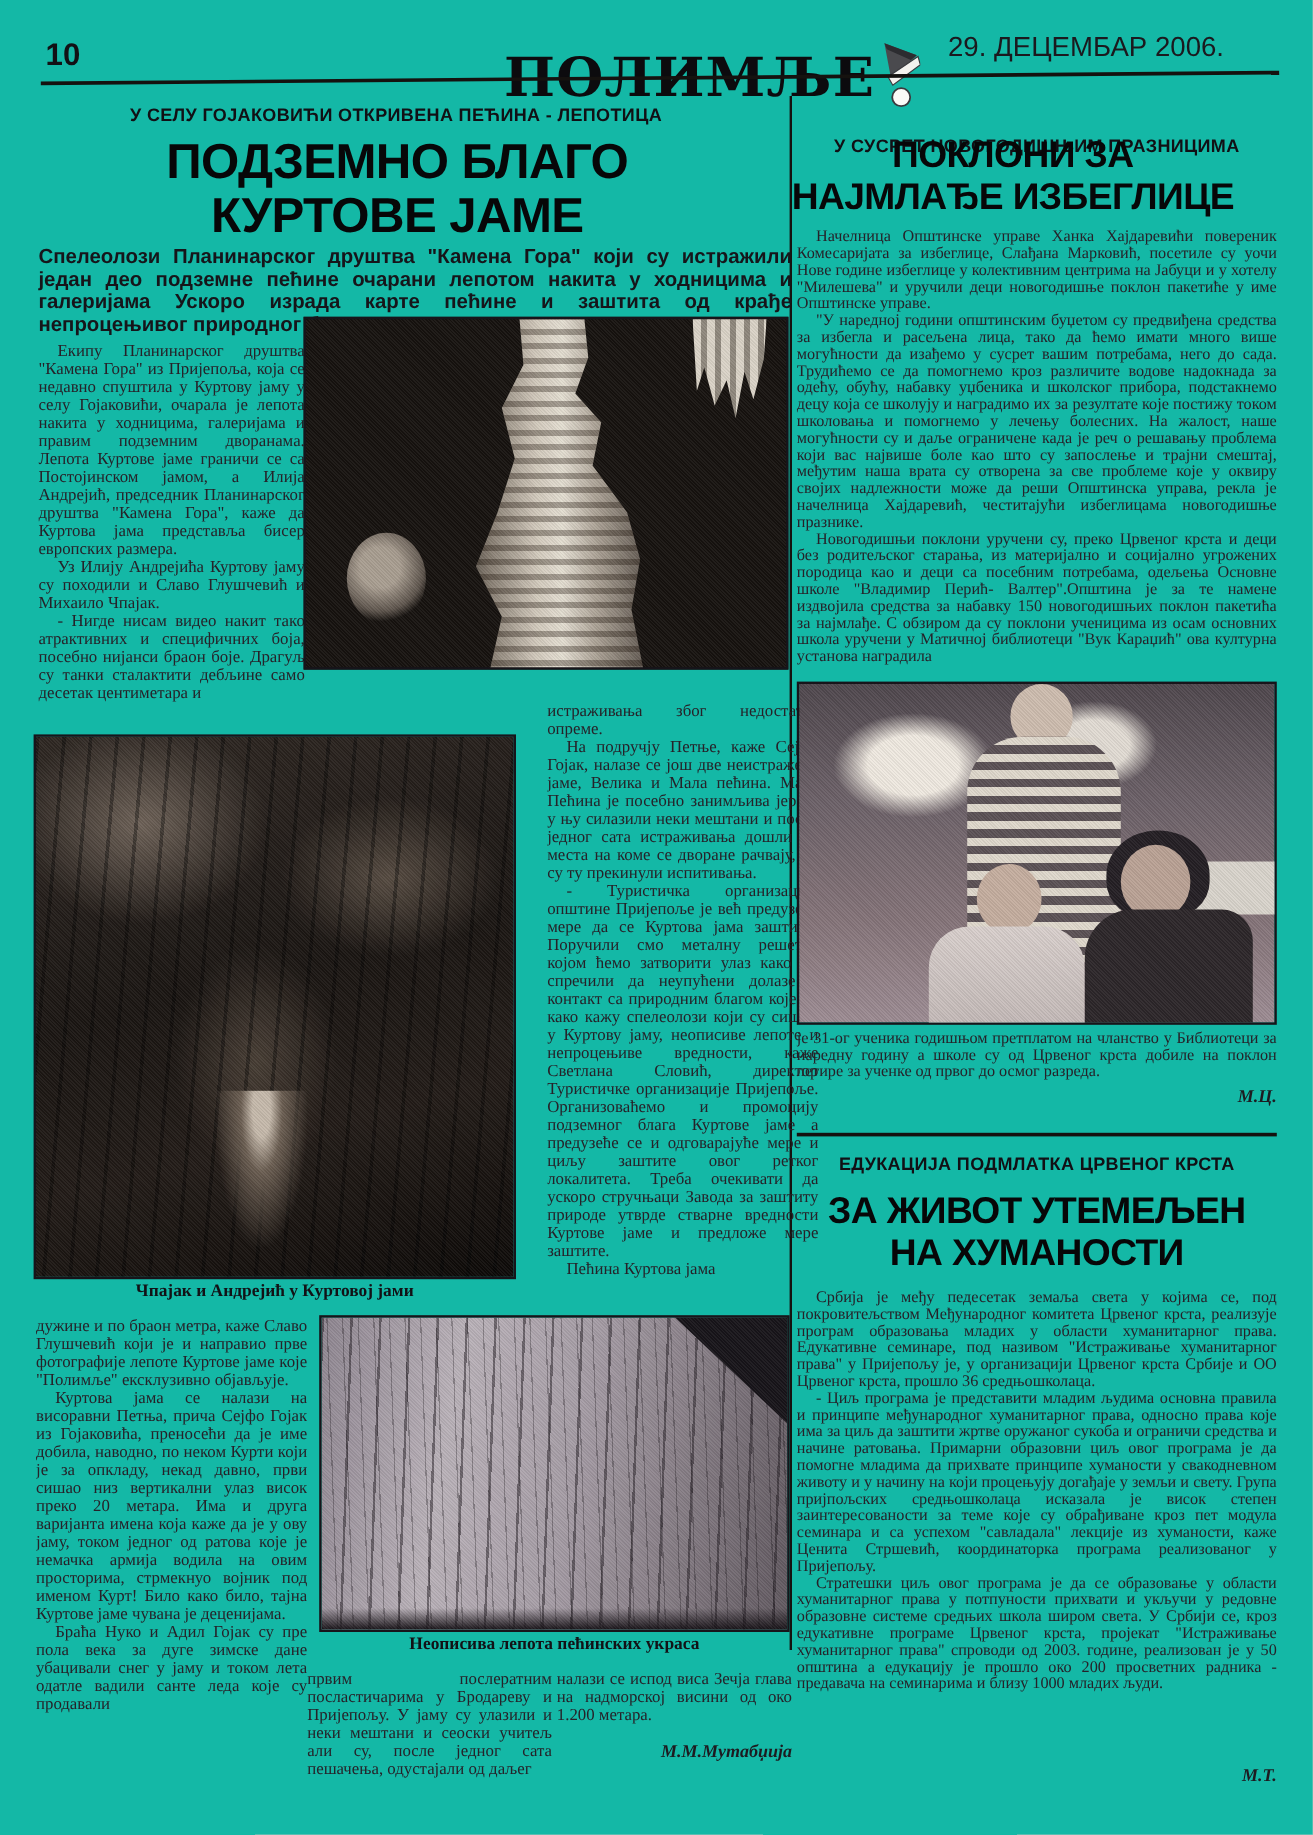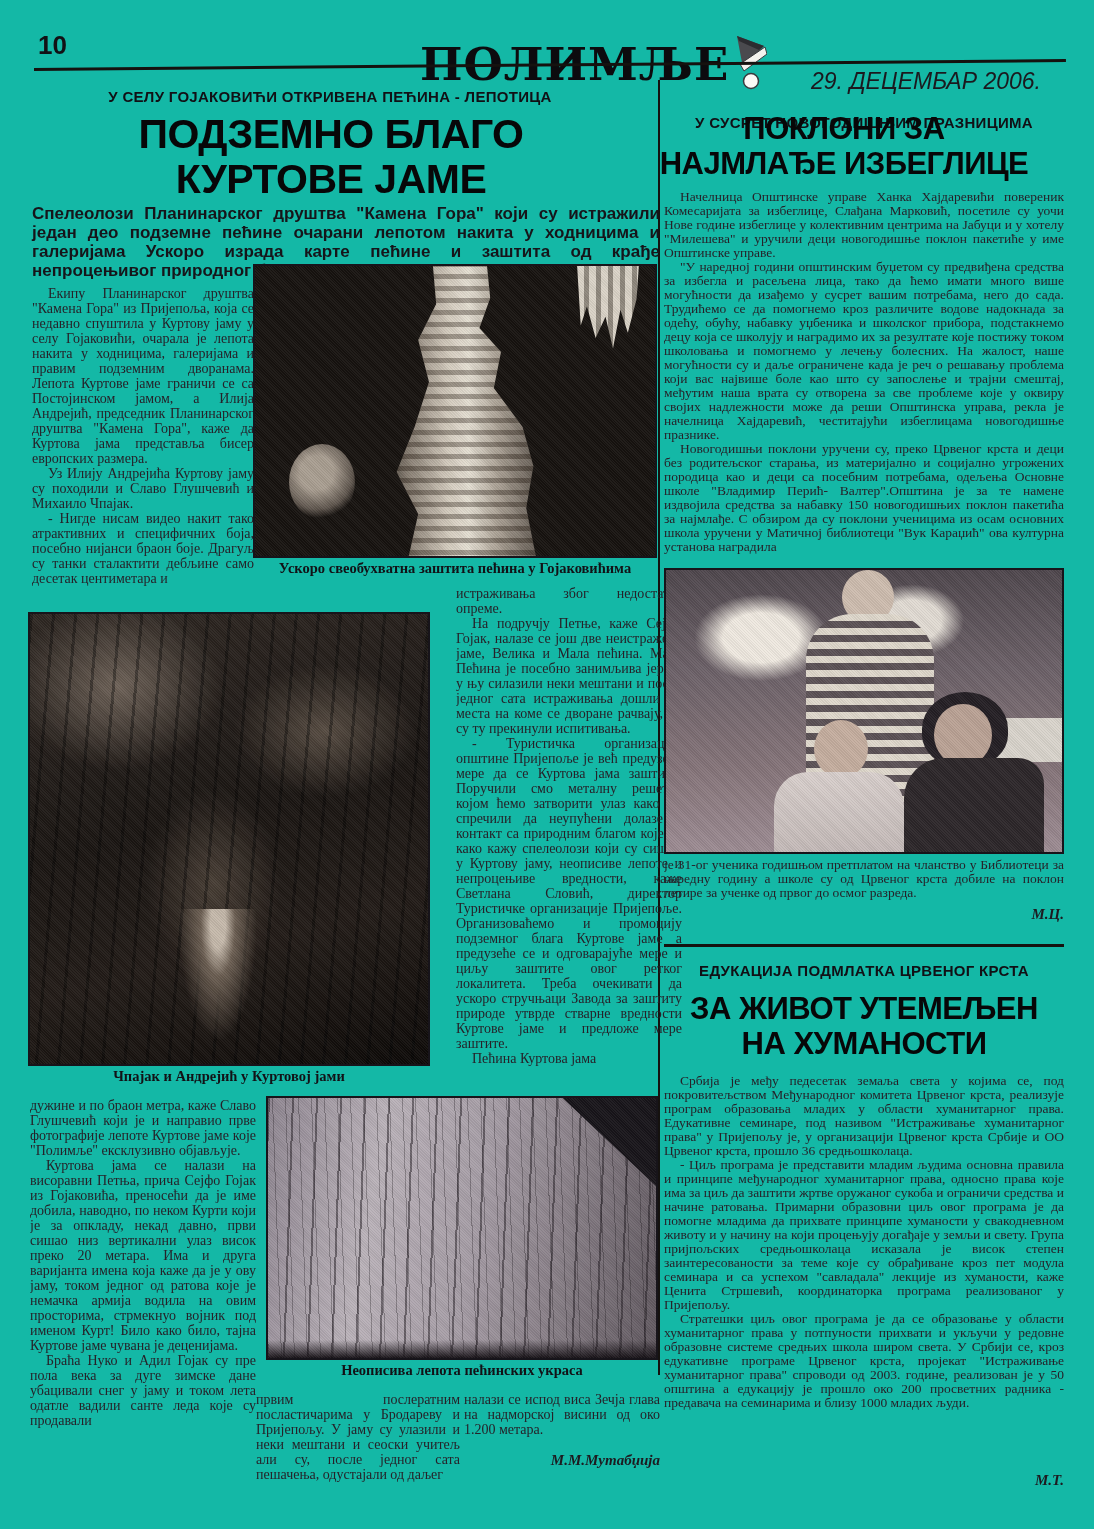--- a/index.html
+++ b/index.html
@@ -1,20 +1,20 @@
 <!DOCTYPE html>
 <html><head>
 <meta charset="utf-8">
 <style>
   html,body{margin:0;padding:0;background:#cfccc7;}
   .page{position:relative;width:1094px;height:1529px;margin:0 auto;background:#14b8a6;overflow:hidden;color:#262229;}
   .abs{position:absolute;}
   .pagenum{font-family:"Liberation Sans",sans-serif;font-weight:bold;font-size:26px;color:#121115;}
   .masthead{font-family:"DejaVu Serif",serif;font-weight:bold;font-size:45px;letter-spacing:1px;color:#0c0b0e;display:flex;align-items:flex-start;margin-top:28px;}
-  .issue-date{font-family:"Liberation Sans",sans-serif;font-style:italic;font-size:23px;color:#1b191e;text-align:center;margin-top:42px;}
+  .issue-date{font-family:"Liberation Sans",sans-serif;font-size:23px;color:#1b191e;text-align:left;}
   .rule{position:absolute;background:#15120f;}
   .kicker{font-family:"Liberation Sans",sans-serif;font-weight:bold;font-size:15px;text-align:center;color:#111015;letter-spacing:.3px;}
   .headline{font-family:"Liberation Sans",sans-serif;font-weight:bold;text-align:center;white-space:pre-line;color:#070708;letter-spacing:-.5px;}
   .h1{font-size:41px;line-height:1.1;}
   .h2{font-size:31px;line-height:1.12;}
   .lead{font-family:"Liberation Sans",sans-serif;font-weight:bold;font-size:17px;line-height:19px;text-align:justify;color:#16151a;}
   .body-col{font-family:"Liberation Serif",serif;text-align:justify;overflow:hidden;}
   .narrow{font-size:14px;line-height:15px;}
   .wide{font-size:13.5px;line-height:14px;}
   .body-col p{margin:0;text-indent:16px;}
@@ -99,21 +99,20 @@
       <p>Уз Илију Андрејића Куртову јаму су походили и Славо Глушчевић и Михаило Чпајак.</p>
       <p>- Нигде нисам видео накит тако атрактивних и специфичних боја, посебно нијанси браон боје. Драгуљ су танки сталактити дебљине само десетак центиметара и</p>
     </div>
 
   <div class="photo photo1" style="left:253px;top:264px;width:400px;height:290px;">
     <div class="p1-col"></div>
     <div class="p1-ice"></div>
     <div class="p1-blob"></div>
     <div class="halftone"></div>
   </div>
-  <div class="abs caption" style="left:253px;top:560px;width:404px;">Ускоро свеобухватна заштита пећина у Гојаковићима</div>
 
   <div class="abs body-col narrow cont" style="left:456px;top:586px;width:226px;height:512px;">
       <p>истраживања због недостатка опреме.</p>
       <p>На подручју Петње, каже Сејфо Гојак, налазе се још две неистражене јаме, Велика и Мала пећина. Мала Пећина је посебно занимљива јер су у њу силазили неки мештани и после једног сата истраживања дошли до места на коме се дворане рачвају, па су ту прекинули испитивања.</p>
       <p>- Туристичка организација општине Пријепоље је већ предузела мере да се Куртова јама заштити. Поручили смо металну решетку којом ћемо затворити улаз како би спречили да неупућени долазе у контакт са природним благом које је, како кажу спелеолози који су сишли у Куртову јаму, неописиве лепоте и непроцењиве вредности, каже Светлана Словић, директор Туристичке организације Пријепоље. Организоваћемо и промоцију подземног блага Куртове јаме а предузеће се и одговарајуће мере и циљу заштите овог ретког локалитета. Треба очекивати да ускоро стручњаци Завода за заштиту природе утврде стварне вредности Куртове јаме и предложе мере заштите.</p>
       <p>Пећина Куртова јама</p>
     </div>
 
   <div class="photo photo2" style="left:28px;top:612px;width:398px;height:450px;">
     <div class="p2-streaks"></div>

